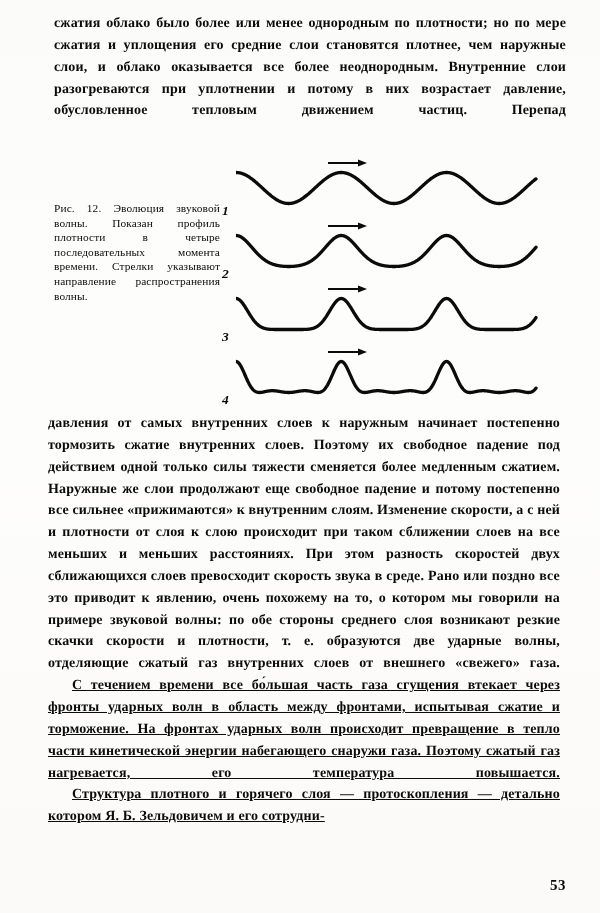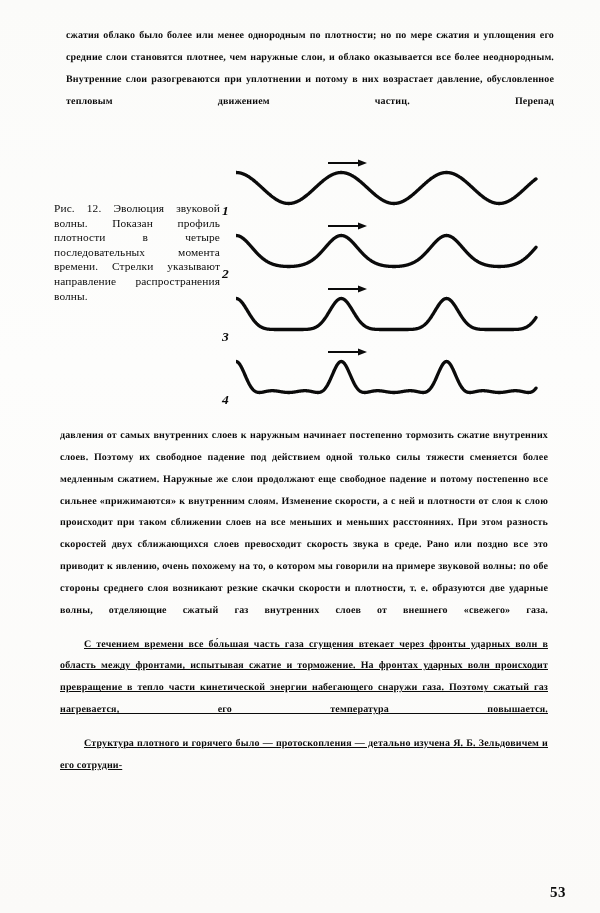--- a/index.html
+++ b/index.html
@@ -19,24 +19,24 @@
 
   
   .page {
     position: absolute;
     inset: 0;
     background:
       linear-gradient(180deg, #fbfbf9 0%, #fdfdfc 40%, #fbfaf8 100%);
   }
 
   p.body-par {
-    margin: 12px;
+    margin: 0;
     text-align: justify;
     text-align-last: justify;
-    font-size: 10px;
+    font-size: 14px;
     line-height: 21.85px;
     letter-spacing: 0.15px;
     font-weight: 700;
     color: #0b0b0b;
     -webkit-font-smoothing: none;
     text-rendering: geometricPrecision;
   }
   p.body-par.last-natural {
     text-align-last: left;
   }
@@ -110,21 +110,21 @@
     position: absolute;
     left: 48px;
     top: 413px;
     width: 512px;
   }
 
   
   #page-number {
     position: absolute;
     right: 34px;
-    bottom: 12px;
+    bottom: 19px;
     font-size: 15px;
     font-weight: 700;
     letter-spacing: 0.5px;
     color: #0b0b0b;
   }
 </style>
 </head>
 <body>
 
 <div class="page"></div>
@@ -179,16 +179,16 @@
           </g>
         </svg>
       </div>
     </div>
 </div>
 
 <div id="lower-par-block">
 
 <p class="body-par">давления от самых внутренних слоев к наружным начинает постепенно тормозить сжатие внутренних слоев. Поэтому их свободное падение под действием одной только силы тяжести сменяется более медленным сжатием. Наружные же слои продолжают еще свободное падение и потому постепенно все сильнее «прижимаются» к внутренним слоям. Изменение скорости, а с ней и плотности от слоя к слою происходит при таком сближении слоев на все меньших и меньших расстояниях. При этом разность скоростей двух сближающихся слоев превосходит скорость звука в среде. Рано или поздно все это приводит к явлению, очень похожему на то, о котором мы говорили на примере звуковой волны: по обе стороны среднего слоя возникают резкие скачки скорости и плотности, т. е. образуются две ударные волны, отделяющие сжатый газ внутренних слоев от внешнего «свежего» газа.</p>
     <p class="body-par indent">С течением времени все бо́льшая часть газа сгущения втекает через фронты ударных волн в область между фронтами, испытывая сжатие и торможение. На фронтах ударных волн происходит превращение в тепло части кинетической энергии набегающего снаружи газа. Поэтому сжатый газ нагревается, его температура повышается.</p>
-    <p class="body-par indent last-natural">Структура плотного и горячего было — протоскопления — детально изучена Я. Б. Зельдовичем и его сотрудни-</p>
+    <p class="body-par indent last-natural">Структура плотного и горячего слоя — протоскопления — детально котором Я. Б. Зельдовичем и его сотрудни-</p>
   </div>
 
 <div id="page-number">53</div>
 
 </body></html>

